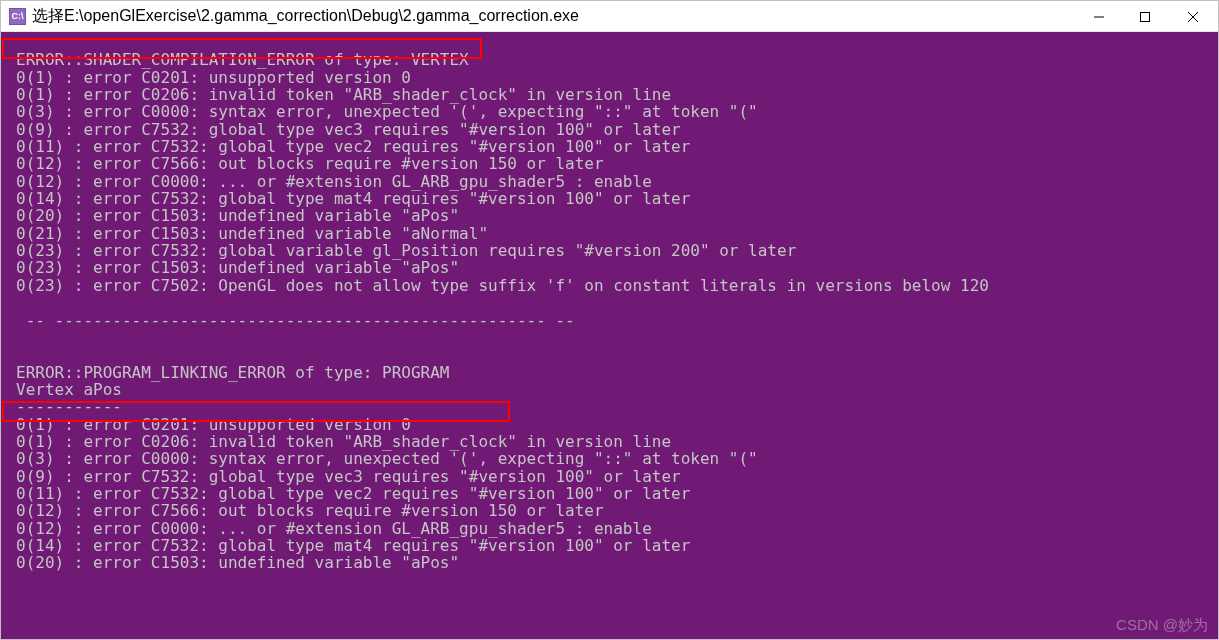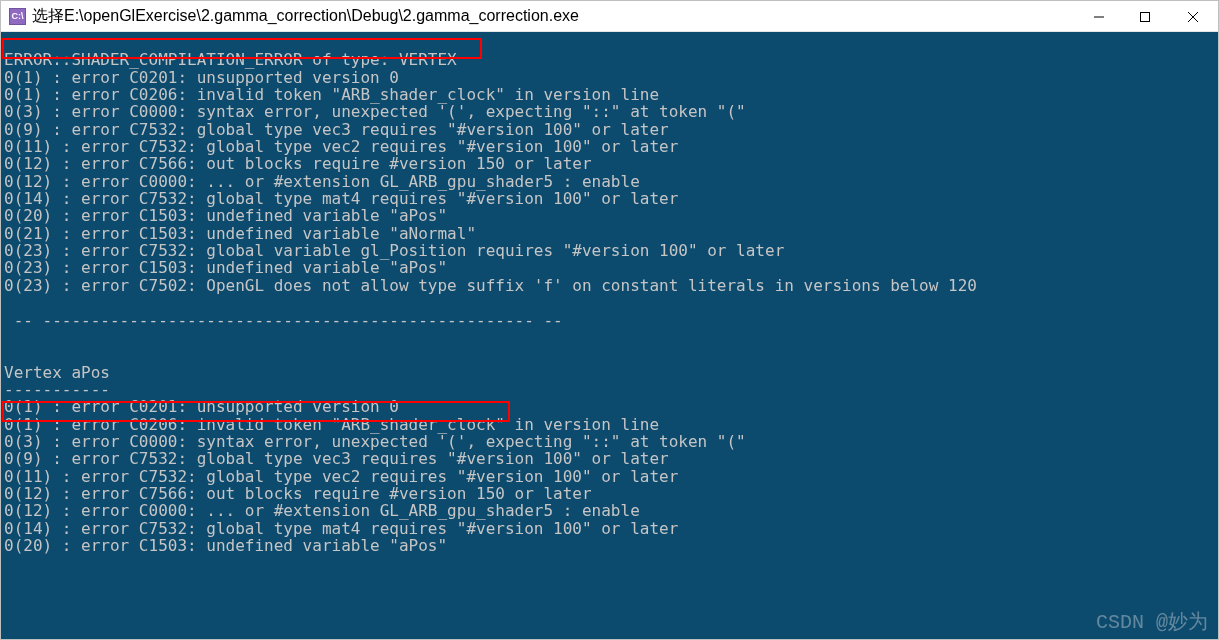--- a/index.html
+++ b/index.html
@@ -5,26 +5,26 @@
     *{margin:0;padding:0;box-sizing:border-box;}
     html,body{width:1219px;height:640px;overflow:hidden;font-family:"SimSun","宋体",Arial,sans-serif;background:#fff;}
     .window{position:relative;width:1219px;height:640px;border:1px solid #bfbfbf;background:#fff;}
     .title-bar{height:31px;display:flex;align-items:center;background:#fff;border-bottom:1px solid #e5e5e5;}
     .app-icon{width:17px;height:17px;margin:0 6px 0 8px;display:flex;align-items:center;justify-content:center;background:#8f6ac0;color:#fff;font-size:9px;font-weight:bold;border:1px solid #7154a0;font-family:Arial;}
     .title-text{flex:1;font-size:16px;color:#000;white-space:nowrap;overflow:hidden;}
     .window-ctrls{display:flex;height:100%;}
     .window-btn{width:46px;height:31px;display:flex;align-items:center;justify-content:center;color:#000;}
     .window-btn svg{width:10px;height:10px;}
     .close-btn{width:50px;}
-    .console{position:absolute;top:31px;left:0;right:0;bottom:0;overflow:hidden;background:#0c4a6e;color:#c5c5c5;padding:2px 0 0 3px;}
+    .console{position:absolute;top:31px;left:0;right:0;bottom:0;overflow:hidden;background:#701a75;color:#c5c5c5;padding:2px 0 0 15px;}
     .console .ln{font-family:"NSimSun","新宋体","Consolas",monospace;font-size:16px;line-height:17.35px;white-space:pre;letter-spacing:0;}
     .highlight{position:absolute;border:2px solid #ff0000;pointer-events:none;height:21px;}
     #hl1{left:1px;top:37px;width:480px;}
     #hl2{left:1px;top:400px;width:508px;}
-    .watermark{position:absolute;right:10px;bottom:4px;color:rgba(230,230,230,0.40);font-size:20px;font-family:Liberation Mono, monospace;}
+    .watermark{position:absolute;right:10px;bottom:4px;color:rgba(230,230,230,0.40);font-size:15px;font-family:Liberation Sans, sans-serif;}
   </style>
 </head>
 <body>
 
 <div class="window">
   <div class="title-bar">
     <div class="app-icon">C:\</div>
     <div class="title-text">选择E:\openGlExercise\2.gamma_correction\Debug\2.gamma_correction.exe</div>
     <div class="window-ctrls">
       <div class="window-btn">
@@ -51,27 +51,28 @@
       <div class="ln">0(1) : error C0201: unsupported version 0</div>
       <div class="ln">0(1) : error C0206: invalid token "ARB_shader_clock" in version line</div>
       <div class="ln">0(3) : error C0000: syntax error, unexpected '(', expecting "::" at token "("</div>
       <div class="ln">0(9) : error C7532: global type vec3 requires "#version 100" or later</div>
       <div class="ln">0(11) : error C7532: global type vec2 requires "#version 100" or later</div>
       <div class="ln">0(12) : error C7566: out blocks require #version 150 or later</div>
       <div class="ln">0(12) : error C0000: ... or #extension GL_ARB_gpu_shader5 : enable</div>
       <div class="ln">0(14) : error C7532: global type mat4 requires "#version 100" or later</div>
       <div class="ln">0(20) : error C1503: undefined variable "aPos"</div>
       <div class="ln">0(21) : error C1503: undefined variable "aNormal"</div>
-      <div class="ln">0(23) : error C7532: global variable gl_Position requires "#version 100" or later</div>
+      <div class="ln">0(23) : error C7532: global variable gl_Position requires "#version 200" or later</div>
       <div class="ln">0(23) : error C1503: undefined variable "aPos"</div>
       <div class="ln">0(23) : error C7502: OpenGL does not allow type suffix 'f' on constant literals in versions below 120</div>
       <div class="ln">&nbsp;</div>
       <div class="ln"> -- --------------------------------------------------- --</div>
       <div class="ln">&nbsp;</div>
       <div class="ln">&nbsp;</div>
+      <div class="ln">ERROR::PROGRAM_LINKING_ERROR of type: PROGRAM</div>
       <div class="ln">Vertex aPos</div>
       <div class="ln">-----------</div>
       <div class="ln">0(1) : error C0201: unsupported version 0</div>
       <div class="ln">0(1) : error C0206: invalid token "ARB_shader_clock" in version line</div>
       <div class="ln">0(3) : error C0000: syntax error, unexpected '(', expecting "::" at token "("</div>
       <div class="ln">0(9) : error C7532: global type vec3 requires "#version 100" or later</div>
       <div class="ln">0(11) : error C7532: global type vec2 requires "#version 100" or later</div>
       <div class="ln">0(12) : error C7566: out blocks require #version 150 or later</div>
       <div class="ln">0(12) : error C0000: ... or #extension GL_ARB_gpu_shader5 : enable</div>
       <div class="ln">0(14) : error C7532: global type mat4 requires "#version 100" or later</div>

